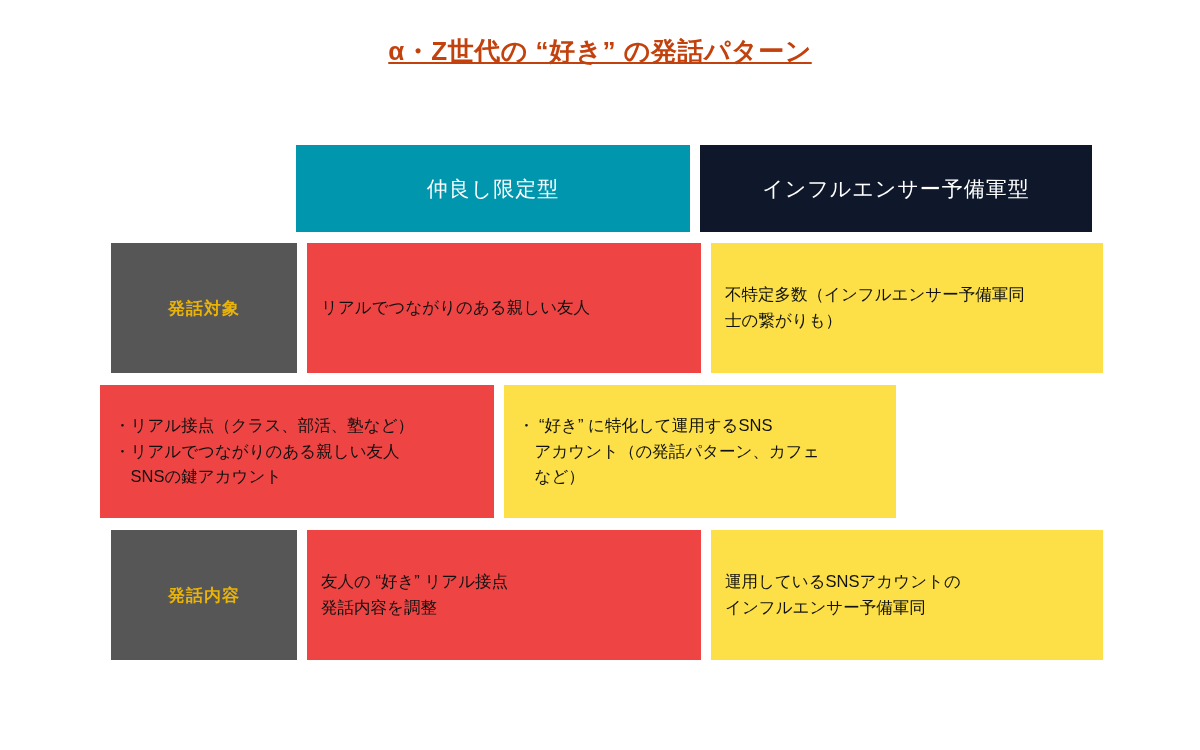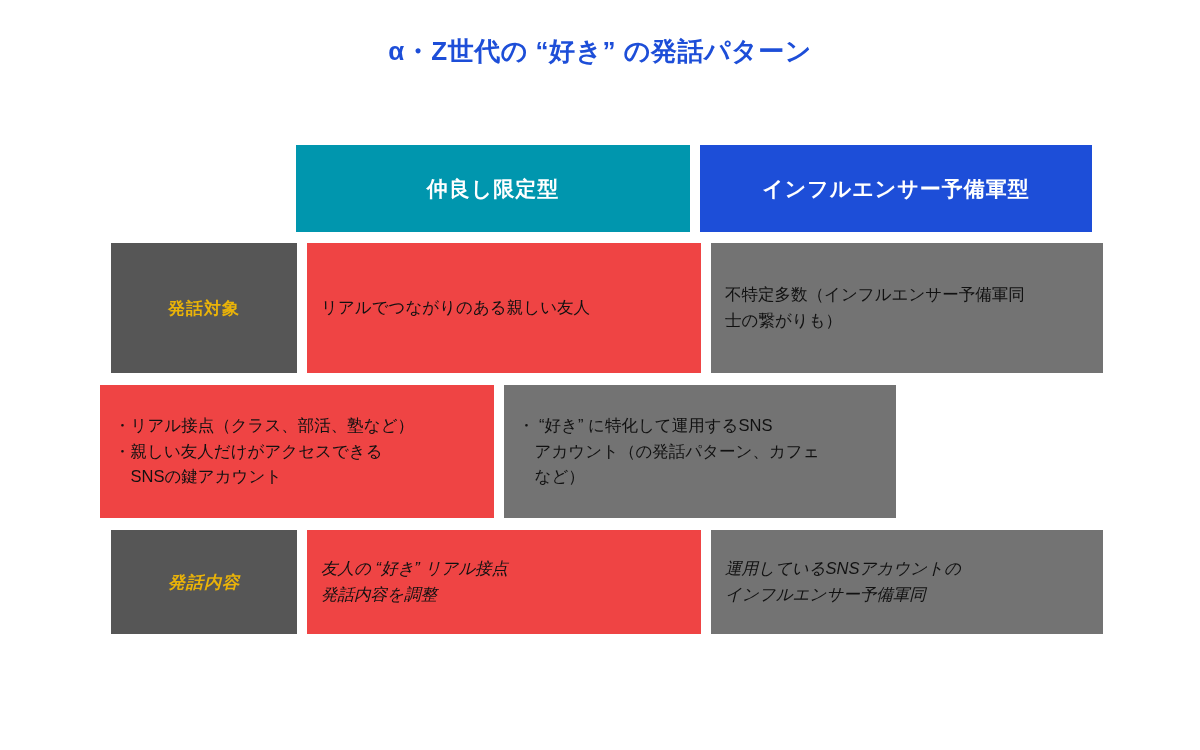--- a/index.html
+++ b/index.html
@@ -19,23 +19,24 @@
 
   
   .page-title {
     position: absolute;
     left: 0;
     top: 36px;
     width: 1200px;
     text-align: center;
     font-size: 26px;
     font-weight: bold;
-    color: #1d4ed8;
+    color: #c2410c;
     letter-spacing: 0.5px;
     line-height: 1.2;
+    text-decoration: underline;
   }
 
   
   .matrix {
     position: absolute;
     left: 100px;
     top: 145px;
     width: 992px;
   }
 
@@ -63,27 +64,27 @@
     flex: 0 0 392px;
   }
 
   
   .header-cell {
     height: 87px;
     display: flex;
     align-items: center;
     justify-content: center;
     font-size: 21px;
-    font-weight: bold;
+    font-weight: normal;
     color: #ffffff;
     letter-spacing: 1px;
     box-sizing: border-box;
   }
   .header-teal   { background: #0096ae; }
-  .header-orange { background: #1d4ed8; text-align: center; }
+  .header-orange { background: #0f172a; text-align: center; }
   .header-spacer { background: transparent; }
 
   
   .label-cell {
     background: #565656;
     display: flex;
     align-items: center;
     justify-content: center;
     font-size: 17px;
     font-weight: bold;
@@ -97,31 +98,31 @@
   .body-cell {
     display: flex;
     align-items: center;
     box-sizing: border-box;
     padding: 0 14px;
     font-size: 16.5px;
     color: #111111;
     line-height: 1.55;
   }
   .body-cyan  { background: #ef4444; }
-  .body-peach { background: #737373; }
+  .body-peach { background: #fde047; }
 
   .cell-text {
     display: block;
     white-space: pre-line;
   }
 
   
   .h-row1 { height: 130px; }
   .h-row2 { height: 133px; }
-  .h-row3 { height: 104px; font-style: italic; }
+  .h-row3 { height: 130px; }
 </style>
 </head>
 <body>
 
 <div class="page-title">α・Z世代の “好き” の発話パターン</div>
 
 <div class="matrix">
 
   <div class="matrix-row">
     <div class="cell-label-col header-cell header-spacer"></div>
@@ -140,21 +141,21 @@
       <span class="cell-text">不特定多数（インフルエンサー予備軍同
 士の繋がりも）</span>
     </div>
   </div>
 
   <div class="row-gap-12"></div>
 
   <div class="matrix-row h-row2">
     <div class="cell-col-1 body-cell body-cyan">
       <span class="cell-text">・リアル接点（クラス、部活、塾など）
-・親しい友人だけがアクセスできる
+・リアルでつながりのある親しい友人
 　SNSの鍵アカウント</span>
     </div>
     <div class="cell-col-2 body-cell body-peach">
       <span class="cell-text">・ “好き” に特化して運用するSNS
 　アカウント（の発話パターン、カフェ
 　など）</span>
     </div>
   </div>
 
   <div class="row-gap-12"></div>

